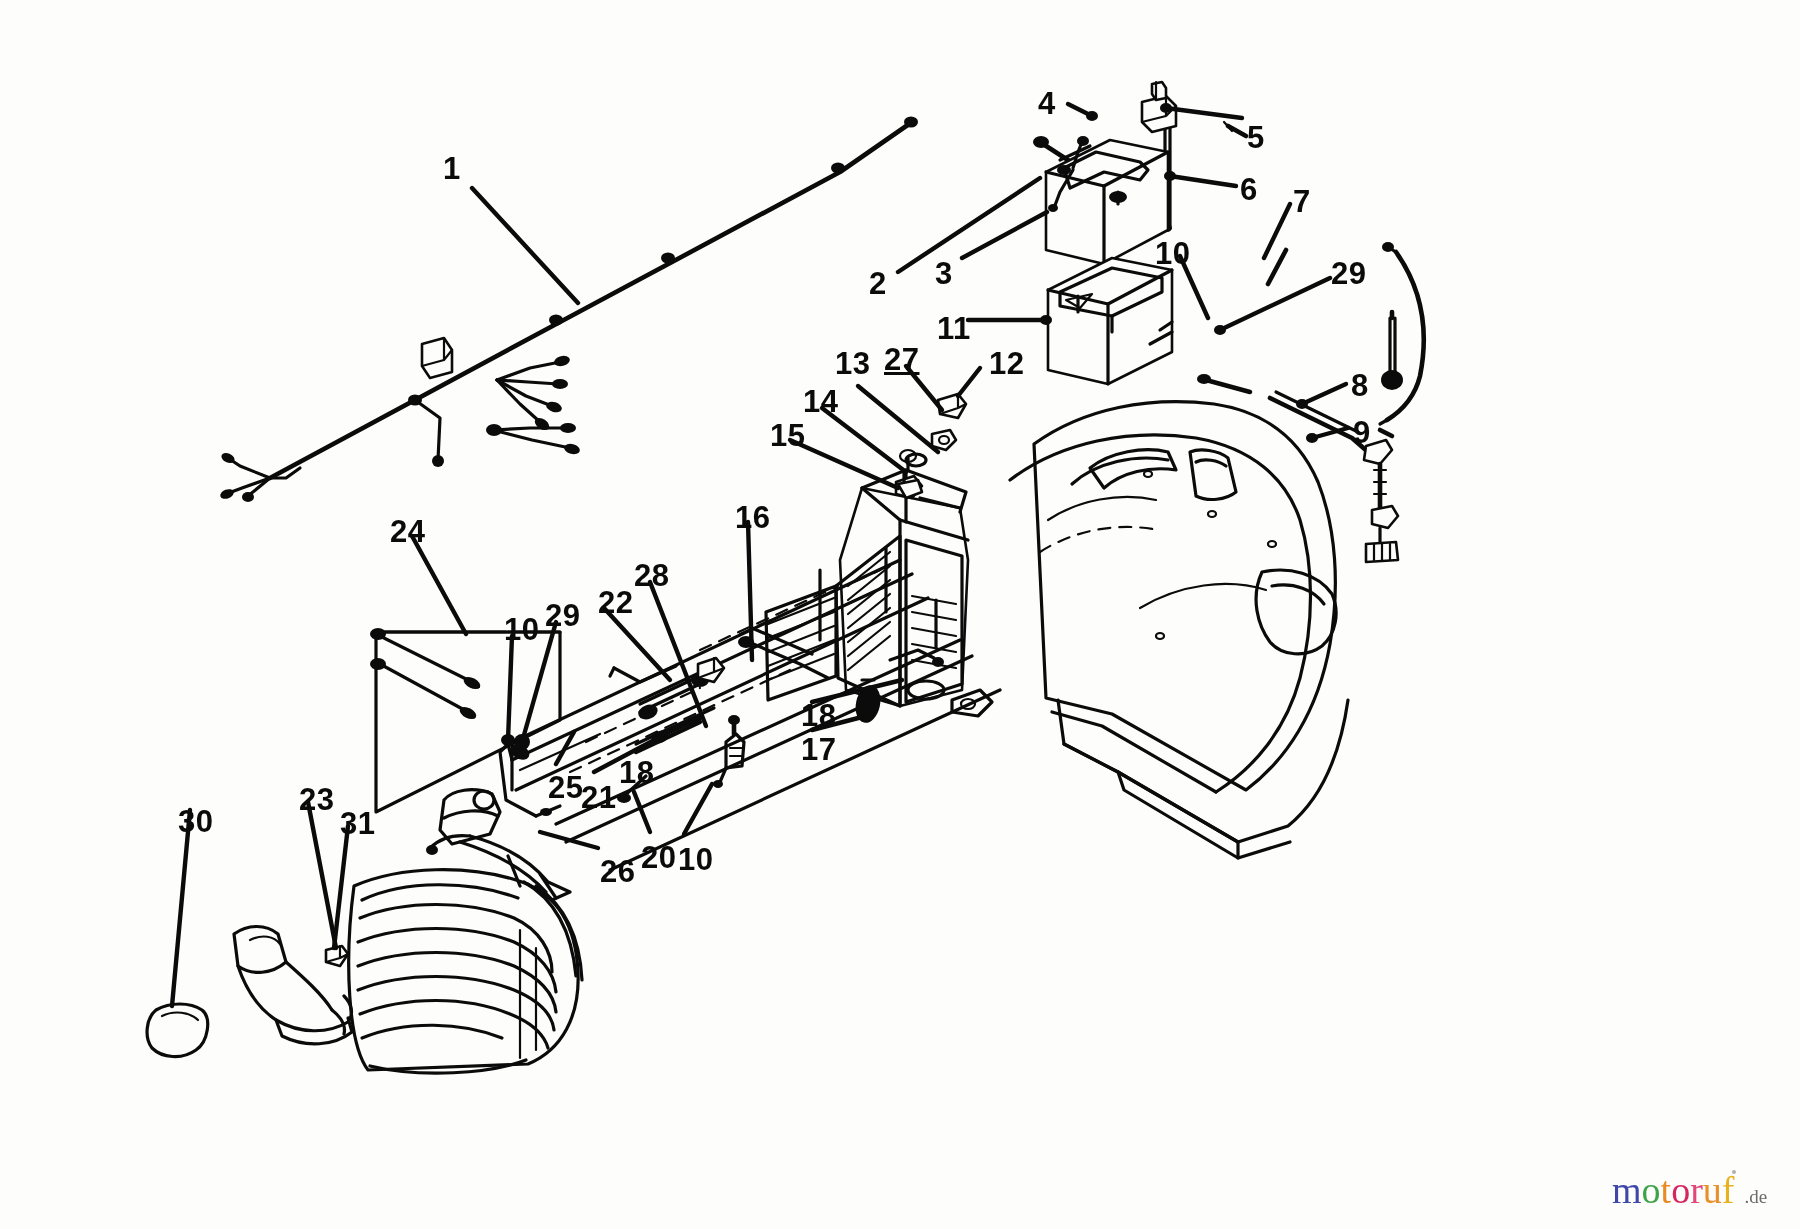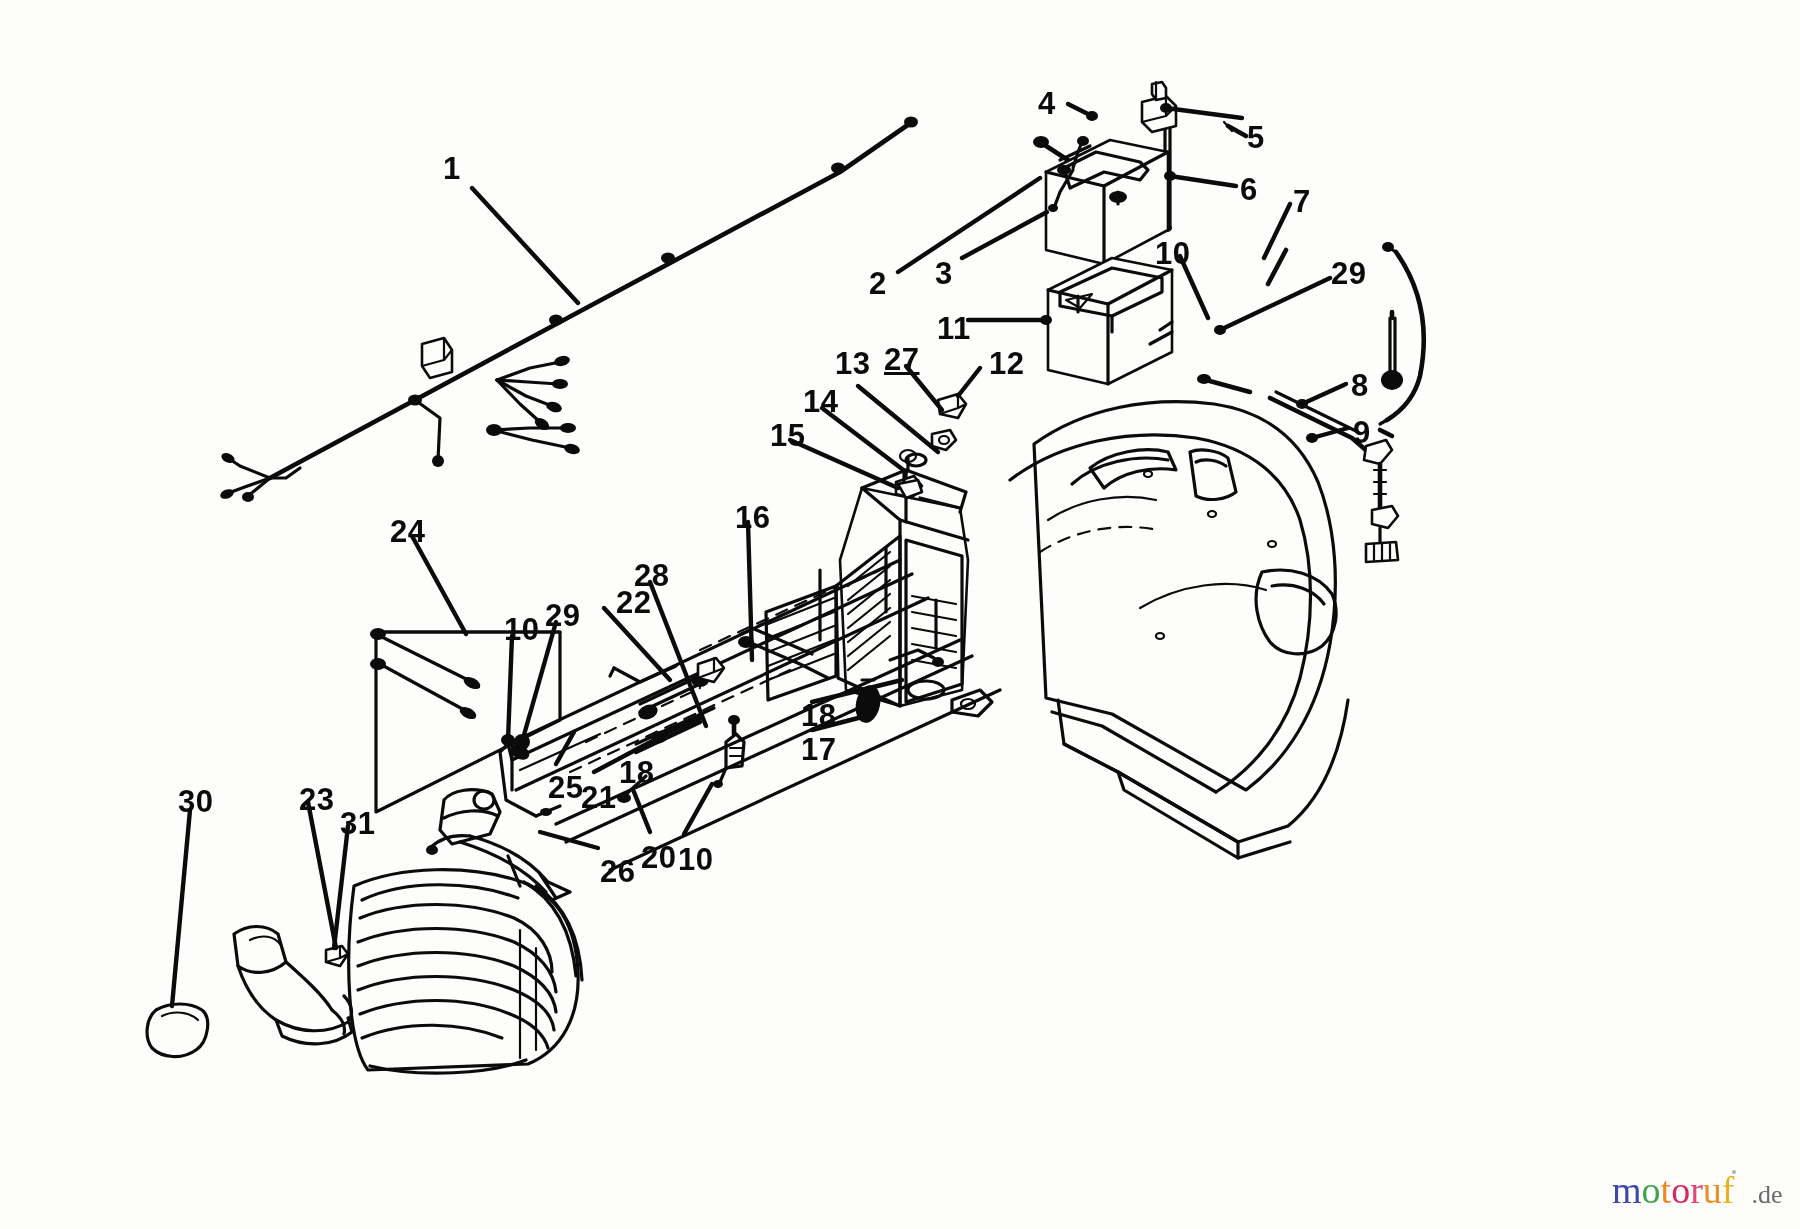--- a/index.html
+++ b/index.html
@@ -26,21 +26,21 @@
     position:absolute;
     left:1612px;top:1168px;
     font-family:"Liberation Serif", serif;
     font-size:38px;
     font-weight:400;
     letter-spacing:0px;
     white-space:nowrap;
     user-select:none;
   }
   #watermark .l{display:inline-block;}
-  #watermark .tld{font-size:26px;color:#6a6a6a;vertical-align:baseline;margin-left:17px;}
+  #watermark .tld{font-size:19px;color:#6a6a6a;vertical-align:baseline;margin-left:10px;}
   #watermark .dot{position:absolute;left:120px;top:2px;width:4px;height:4px;border-radius:50%;background:#b0b0b0;}
 </style>
 </head>
 <body>
 
 <div id="sheet">
 
   <svg id="art" viewBox="0 0 1800 1229" xmlns="http://www.w3.org/2000/svg">
     <defs>
       <style>
@@ -439,32 +439,32 @@
   <div class="callout" style="left:983px;top:348px;margin-left:6px;">12</div>
   <div class="callout" style="left:835px;top:348px;">13</div>
   <div class="callout" style="left:803px;top:386px;">14</div>
   <div class="callout" style="left:770px;top:420px;text-align:right;">15</div>
   <div class="callout" style="left:735px;top:502px;">16</div>
   <div class="callout" style="left:801px;top:734px;">17</div>
   <div class="callout" style="left:801px;top:700px;">18</div>
   <div class="callout" style="left:619px;top:757px;">18</div>
   <div class="callout" style="left:641px;top:842px;">20</div>
   <div class="callout" style="left:581px;top:782px;">21</div>
-  <div class="callout" style="left:598px;top:587px;margin-left:18px;">22</div>
+  <div class="callout" style="left:598px;top:587px;">22</div>
   <div class="callout" style="left:299px;top:784px;">23</div>
   <div class="callout" style="left:390px;top:516px;">24</div>
   <div class="callout" style="left:548px;top:772px;">25</div>
   <div class="callout" style="left:600px;top:856px;">26</div>
   <div class="callout" style="left:884px;top:344px;text-decoration:underline;">27</div>
   <div class="callout" style="left:634px;top:560px;text-align:right;">28</div>
   <div class="callout" style="left:1331px;top:258px;">29</div>
   <div class="callout" style="left:545px;top:600px;">29</div>
   <div class="callout" style="left:504px;top:614px;">10</div>
   <div class="callout" style="left:678px;top:844px;">10</div>
-  <div class="callout" style="left:178px;top:786px;text-align:center;">30</div>
+  <div class="callout" style="left:178px;top:806px;text-align:center;">30</div>
   <div class="callout" style="left:340px;top:808px;">31</div>
 
   <div id="watermark">
     <span class="l" style="color:#3f48a8">m</span><span class="l" style="color:#3fa34a">o</span><span class="l" style="color:#e98b25">t</span><span class="l" style="color:#d6265f">o</span><span class="l" style="color:#e2467a">r</span><span class="l" style="color:#e8902a">u</span><span class="l" style="color:#e8b21f">f</span><span class="tld">.de</span>
     <span class="dot"></span>
   </div>
 
 </div>
 
 </body></html>

